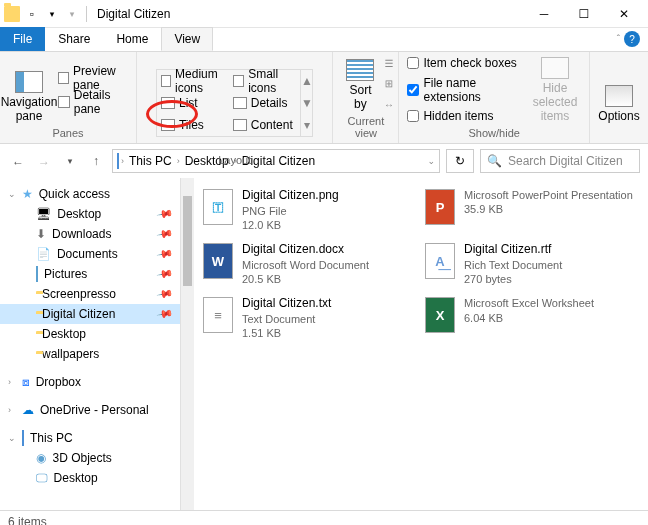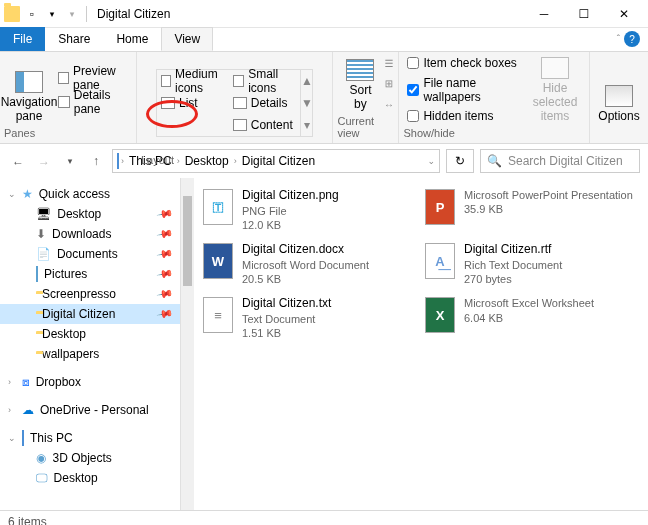--- a/index.html
+++ b/index.html
@@ -19,21 +19,21 @@
 .tab { padding: 4px 12px; border: 1px solid transparent; cursor: pointer; }
 .tab.file { background: #1979ca; color: #fff; }
 .tab.active { border: 1px solid #dadada; border-bottom: 1px solid #f5f5f5; background: #f5f5f5; }
 .tabs .help { position: absolute; right: 8px; bottom: 4px; width: 16px; height: 16px; background: #1979ca; color: #fff; border-radius: 50%; display: flex; align-items: center; justify-content: center; font-size: 10px; }
 .tabs .caret { position: absolute; right: 28px; bottom: 6px; }
 
 
 .ribbon { height: 92px; background: #f5f5f5; border-bottom: 1px solid #dadada; display: flex; }
 .ribbon-group { border-right: 1px solid #e1e1e1; padding: 2px 4px; display: flex; flex-direction: column; }
 .ribbon-group .body { flex: 1; display: flex; }
-.ribbon-group .label { text-align: left; font-size: 11px; color: #666; padding: 2px 0; }
+.ribbon-group .label { text-align: center; font-size: 11px; color: #666; padding: 2px 0; }
 .btn-large { width: 50px; display: flex; flex-direction: column; align-items: center; justify-content: flex-end; padding: 2px; text-align: center; font-size: 11px; }
 .btn-large .ico { width: 28px; height: 22px; border: 1px solid #888; background: #fff; margin-bottom: 2px; }
 .btn-small { display: flex; align-items: center; gap: 4px; padding: 1px 4px; font-size: 11px; height: 22px; }
 .btn-small .ico { width: 14px; height: 12px; border: 1px solid #888; background: #fff; }
 .layout-col { display: flex; flex-direction: column; justify-content: flex-start; }
 .chk { display: flex; align-items: center; gap: 4px; padding: 2px 4px; font-size: 11px; }
 .chk input { width: 12px; height: 12px; }
 
 
 .hl-circle { border: 3px solid #e8261d; border-radius: 50%; width: 52px; height: 28px; position: absolute; pointer-events: none; }
@@ -136,20 +136,24 @@
     <div class="body" style="border:1px solid #dcdcdc;margin:15px">
       <div class="layout-col" style="flex:1">
         <div class="btn-small">
             <div class="ico"></div>
             <span>Medium icons</span>
           </div>
         <div class="btn-small">
             <div class="ico"></div>
             <span>List</span>
           </div>
+        <div class="btn-small">
+            <div class="ico"></div>
+            <span>Tiles</span>
+          </div>
       </div>
       <div class="layout-col" style="flex:1">
         <div class="btn-small">
             <div class="ico"></div>
             <span>Small icons</span>
           </div>
         <div class="btn-small">
             <div class="ico"></div>
             <span>Details</span>
           </div>
@@ -185,21 +189,21 @@
 
   <div class="ribbon-group" style="width:192px">
     <div class="body">
       <div class="layout-col" style="flex:1;justify-content:space-between">
         <label class="chk">
             <input type="checkbox" style="">
             <span>Item check boxes</span>
           </label>
         <label class="chk">
             <input type="checkbox" checked="" style="">
-            <span>File name wallpapers</span>
+            <span>File name extensions</span>
           </label>
         <label class="chk">
             <input type="checkbox" style="">
             <span>Hidden items</span>
           </label>
       </div>
       <div class="btn-large" style="width:60px;color:#aaa">
         <div class="ico" style="opacity:.5"></div>
         <span style="white-space:pre-line">Hide selected
 items</span>

